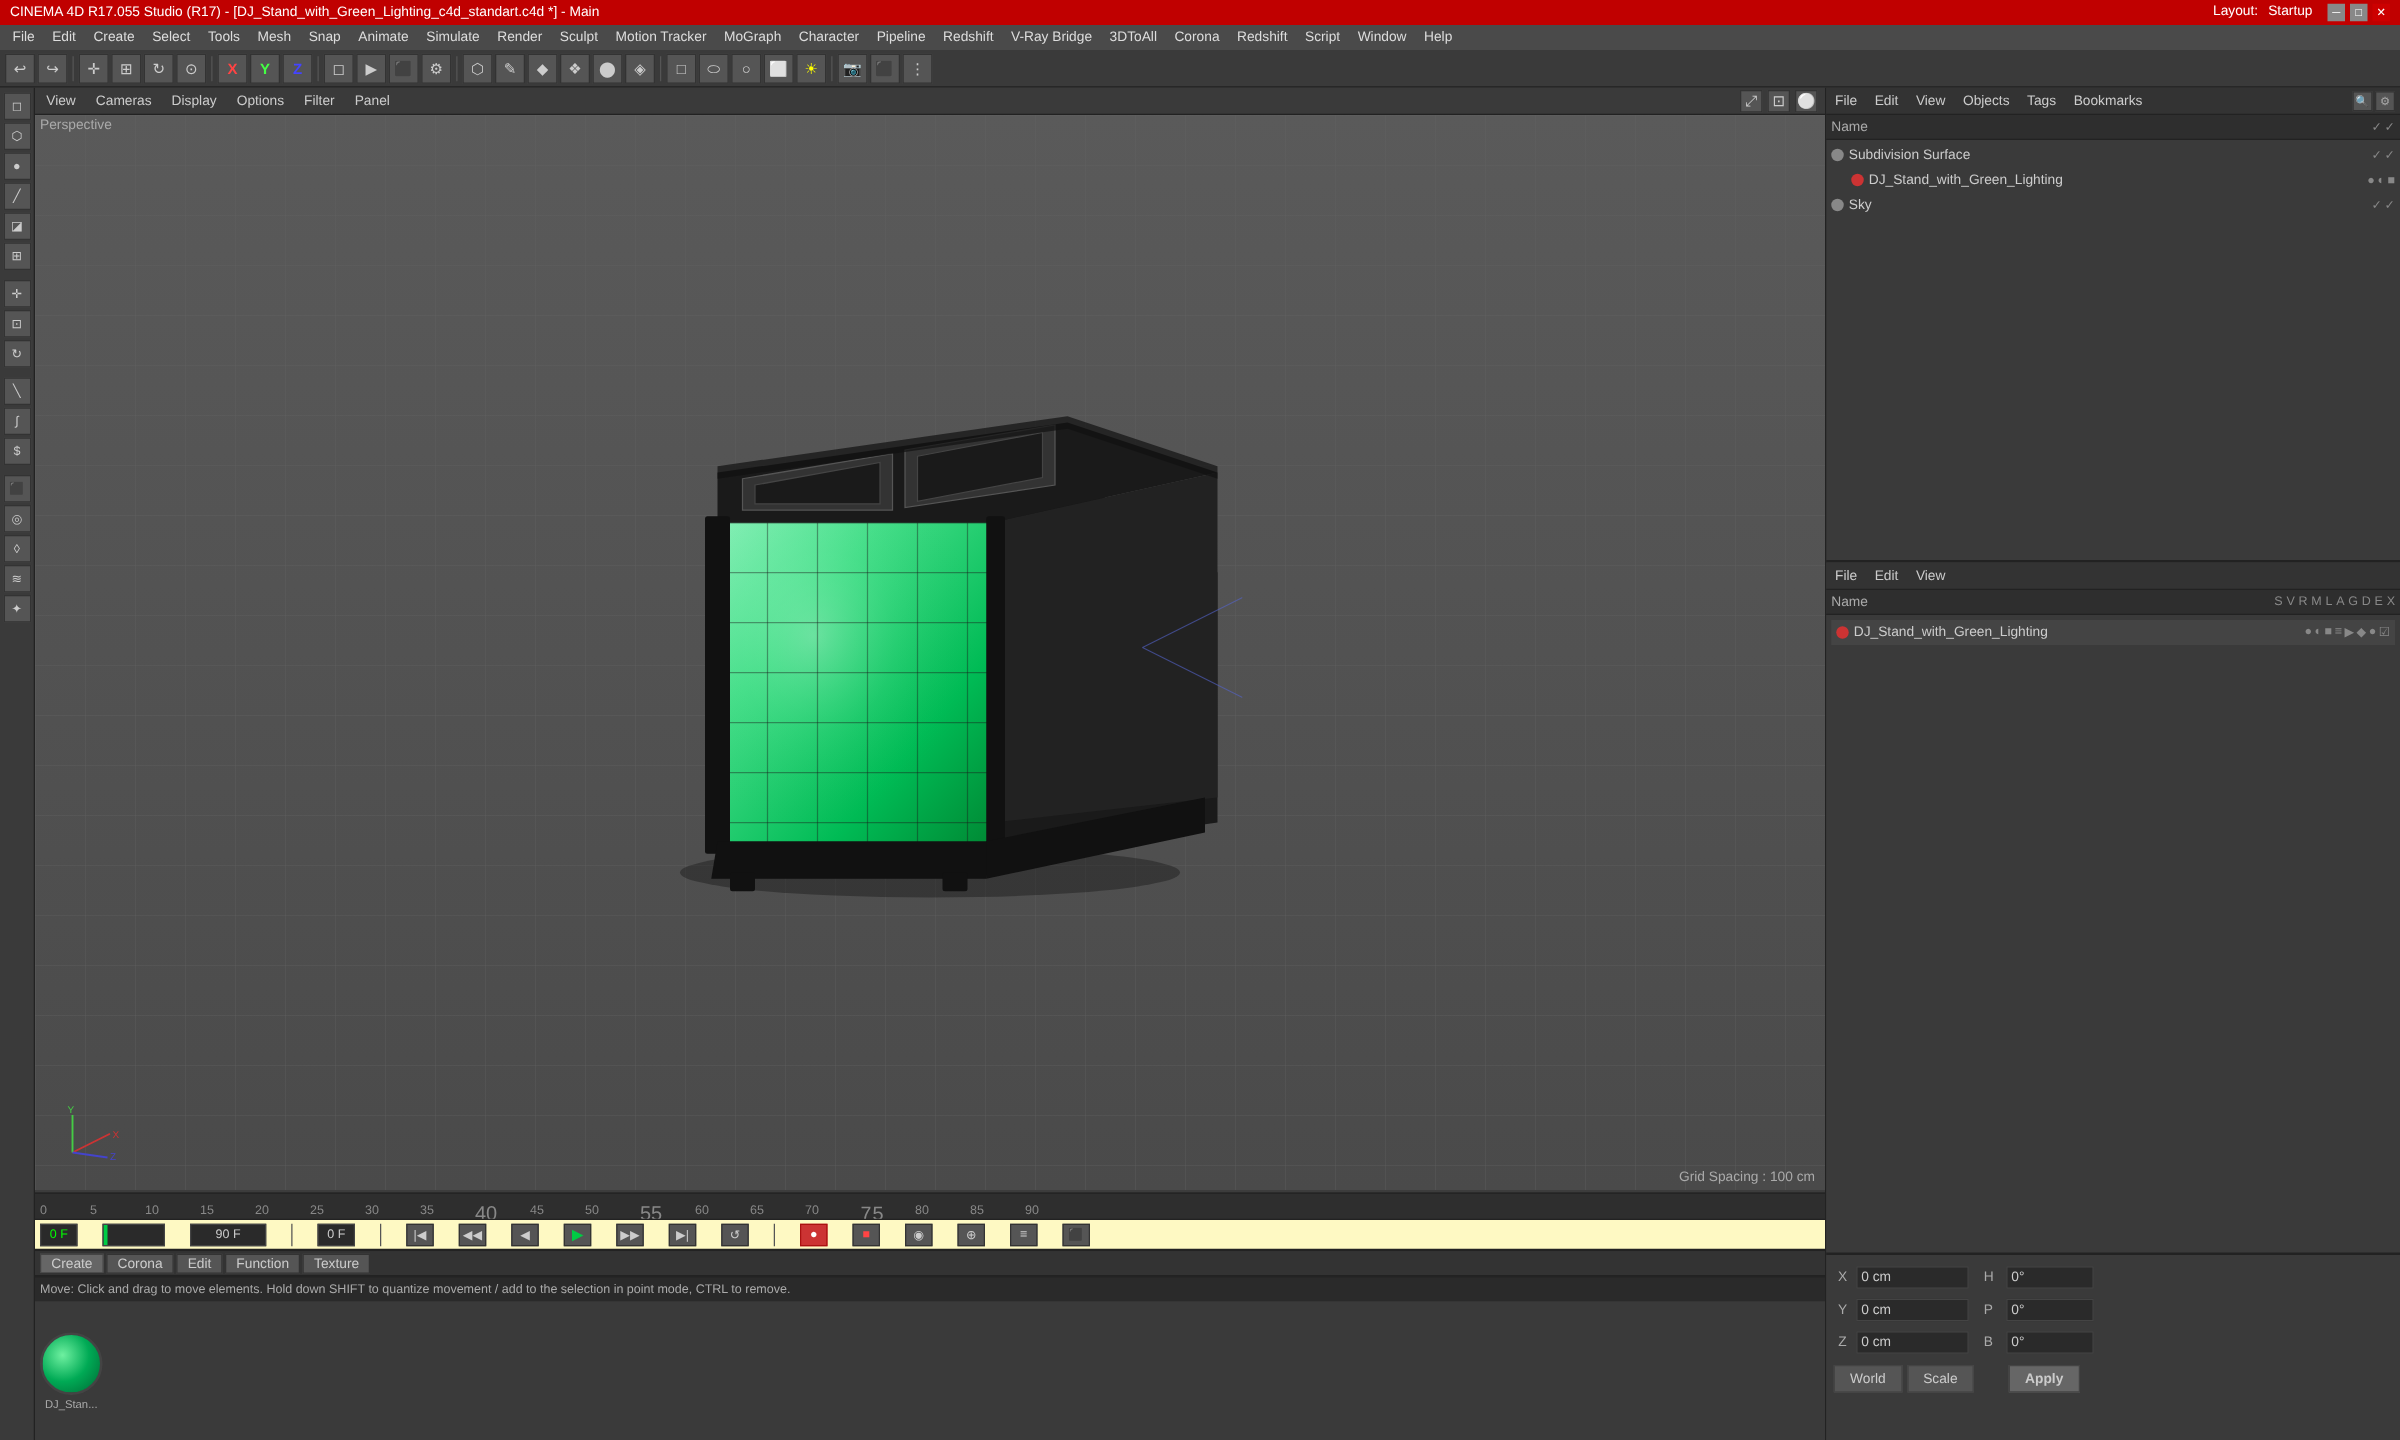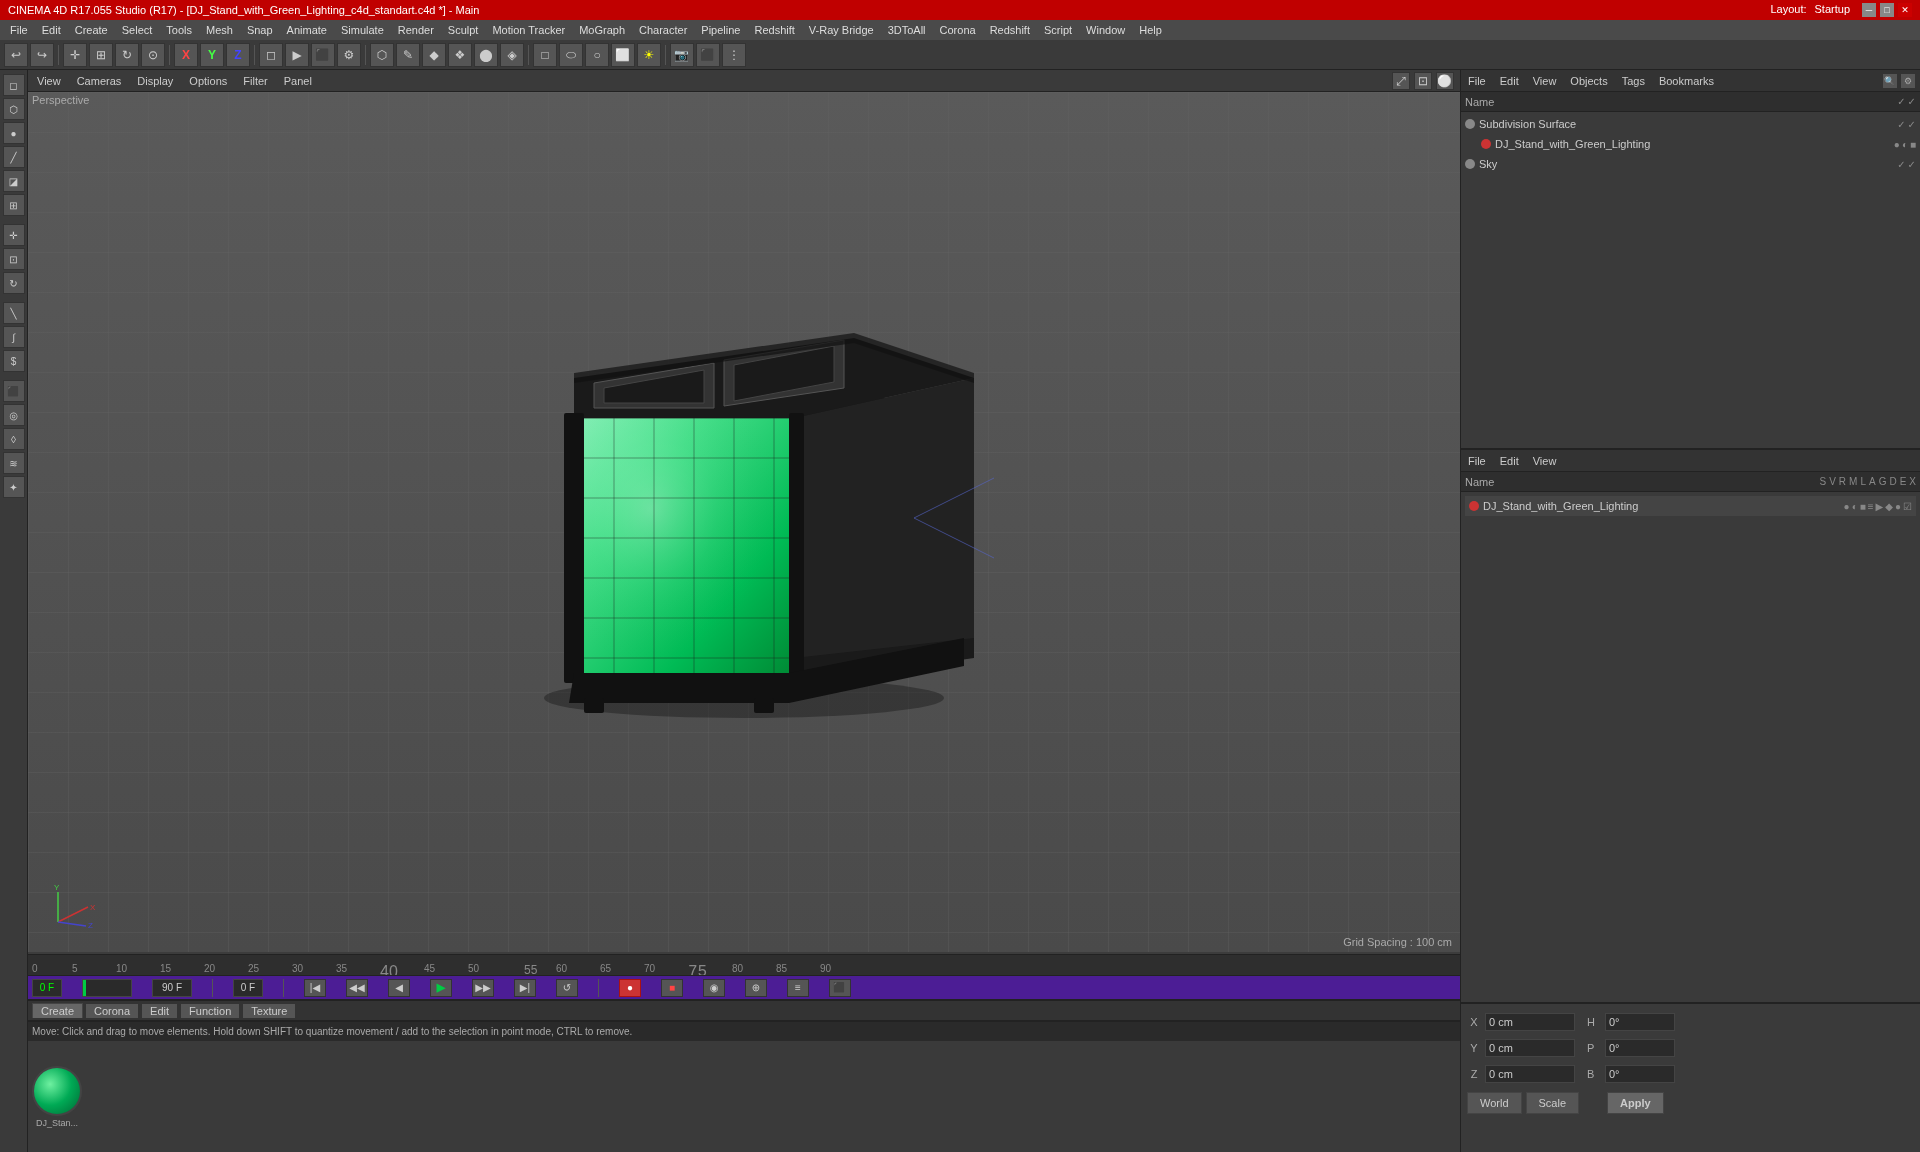--- a/index.html
+++ b/index.html
@@ -626,41 +626,41 @@
     <span style="position:absolute; left:44px; color:#888; font-size:10px;">5</span>
     <span style="position:absolute; left:88px; color:#888; font-size:10px;">10</span>
     <span style="position:absolute; left:132px; color:#888; font-size:10px;">15</span>
     <span style="position:absolute; left:176px; color:#888; font-size:10px;">20</span>
     <span style="position:absolute; left:220px; color:#888; font-size:10px;">25</span>
     <span style="position:absolute; left:264px; color:#888; font-size:10px;">30</span>
     <span style="position:absolute; left:308px; color:#888; font-size:10px;">35</span>
     <span style="position:absolute; left:352px; color:#888; font-size:16px;">40</span>
     <span style="position:absolute; left:396px; color:#888; font-size:10px;">45</span>
     <span style="position:absolute; left:440px; color:#888; font-size:10px;">50</span>
-    <span style="position:absolute; left:484px; color:#888; font-size:12px;margin-left:12px;">55</span>
+    <span style="position:absolute; left:484px; color:#888; font-size:16px;">55</span>
     <span style="position:absolute; left:528px; color:#888; font-size:10px;">60</span>
     <span style="position:absolute; left:572px; color:#888; font-size:10px;">65</span>
     <span style="position:absolute; left:616px; color:#888; font-size:10px;">70</span>
     <span style="position:absolute; left:660px; color:#888; font-size:16px;font-family:Liberation Mono, monospace;">75</span>
     <span style="position:absolute; left:704px; color:#888; font-size:10px;">80</span>
     <span style="position:absolute; left:748px; color:#888; font-size:10px;">85</span>
     <span style="position:absolute; left:792px; color:#888; font-size:10px;">90</span>
   </div>
 </div>
 
-<div style="position:absolute; left:28px; right:460px; bottom:152px; height:24px; background:#4c1d95; display:flex; align-items:center; padding:0 4px; gap:20px; border-bottom:1px solid #222;">
+<div style="position:absolute; left:28px; right:460px; bottom:152px; height:24px; background:#fef9c3; display:flex; align-items:center; padding:0 4px; gap:20px; border-bottom:1px solid #222;">
 
   <div style="background:#2a2a2a; border:1px solid #444; width:30px; height:18px; color:#0f0; font-size:10px; display:flex; align-items:center; justify-content:center;">
     <span>0 F</span>
   </div>
   <div style="background:#2a2a2a; border:1px solid #444; width:50px; height:18px; color:#ccc; font-size:10px; display:flex; align-items:center; justify-content:center; position:relative;">
     <div style="position:absolute; left:0; top:0; bottom:0; width:3px; background:#00cc44;"></div>
   </div>
 
-  <div style="background:#2a2a2a; border:1px solid #444; width:40px; height:18px; color:#ccc; font-size:10px; display:flex; align-items:center; justify-content:center;">
+  <div style="background:#2a2a2a; border:1px solid #444; width:61px; height:18px; color:#ccc; font-size:10px; display:flex; align-items:center; justify-content:center;">
     <span>90 F</span>
   </div>
   <div style="width:1px; height:18px; background:#555;"></div>
 
   <div style="background:#2a2a2a; border:1px solid #444; width:30px; height:18px; color:#ccc; font-size:10px; display:flex; align-items:center; justify-content:center;">
     <span>0 F</span>
   </div>
   <div style="width:1px; height:18px; background:#555;"></div>
 
   <button class="timeline-btn" style="width:22px; height:18px; background:#555; border:1px solid #333; color:#ccc; cursor:pointer; font-size:10px; display:flex; align-items:center; justify-content:center;">|◀</button>

